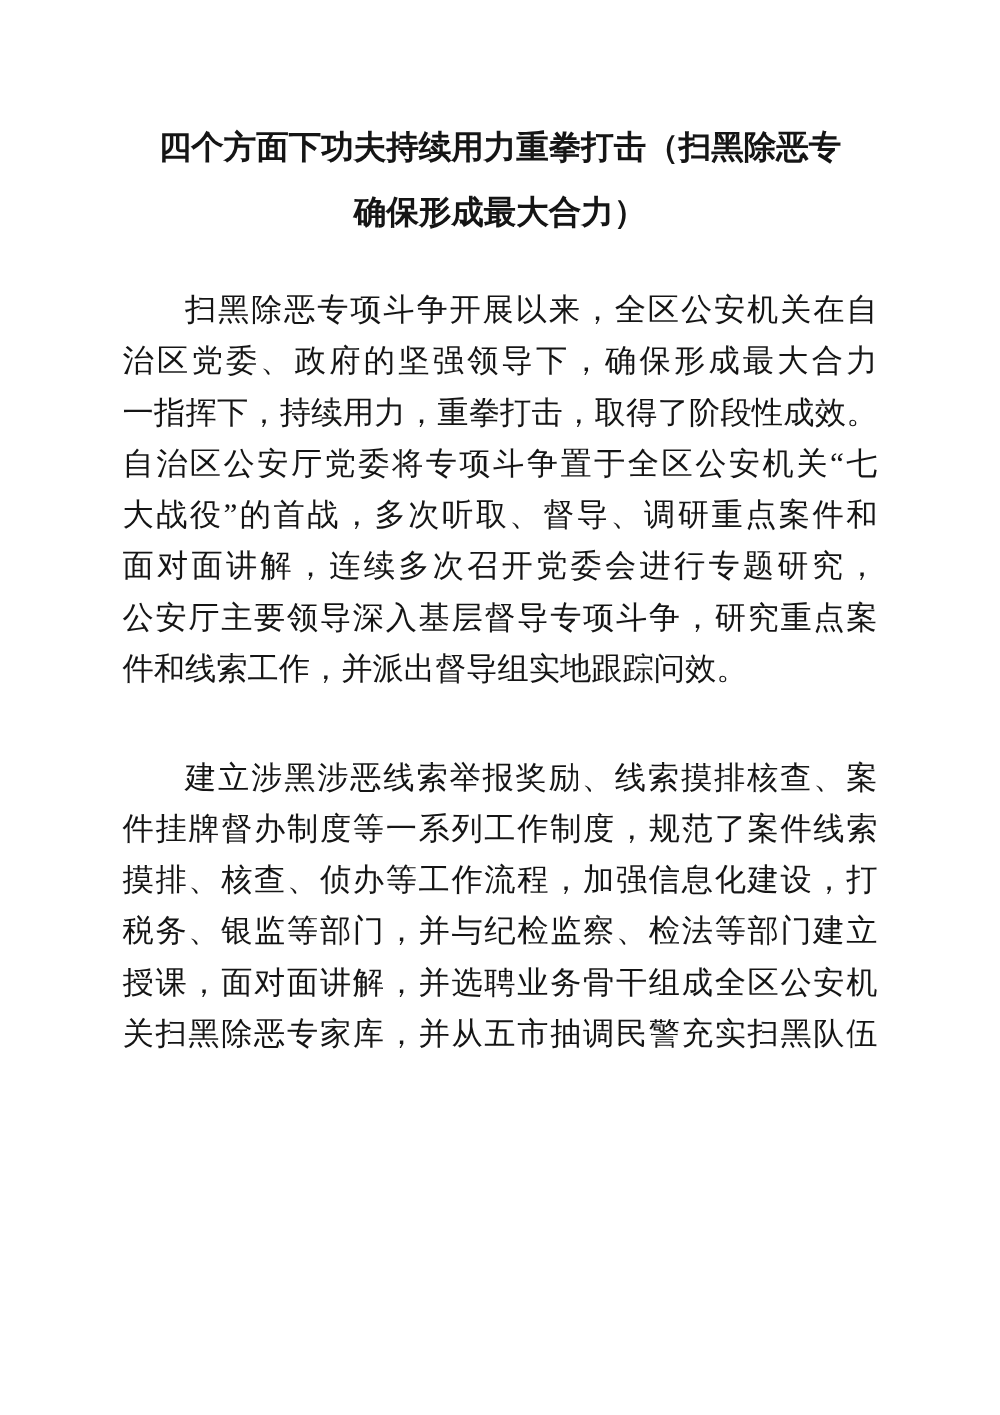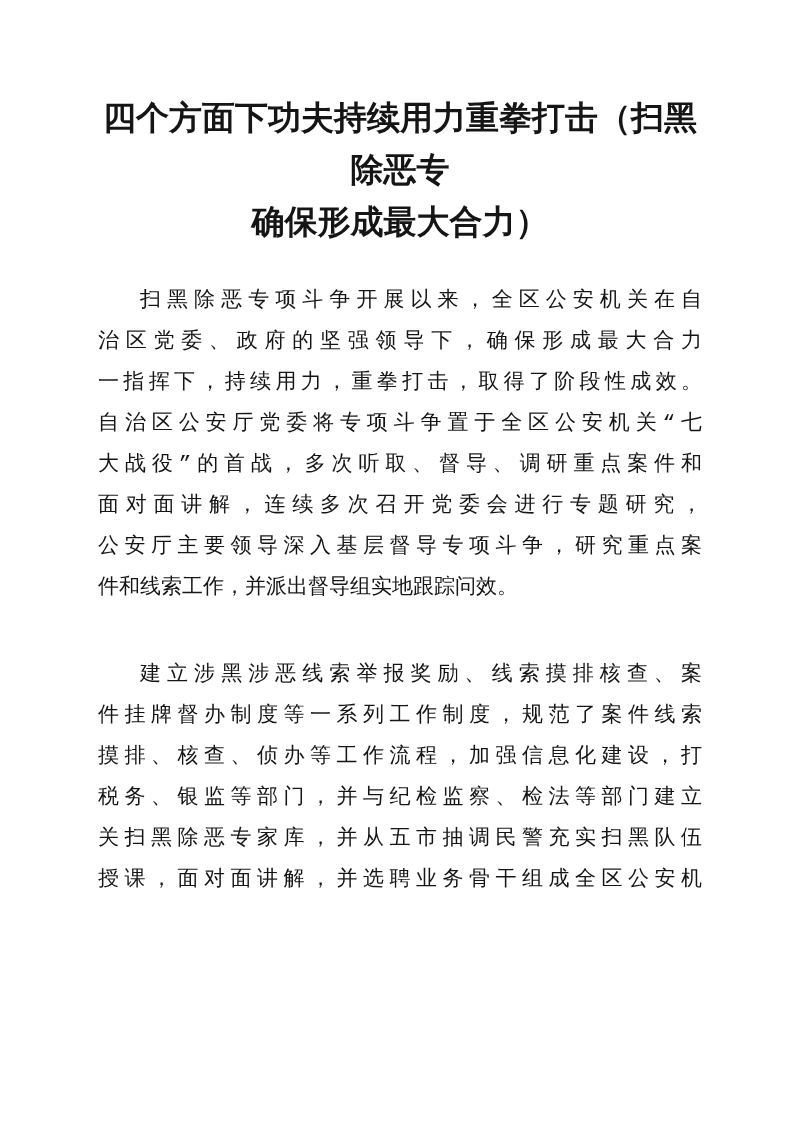--- a/index.html
+++ b/index.html
@@ -24,30 +24,29 @@
     font-size: 48px;
     letter-spacing: 2px;
     color: #dfdfdf;
     z-index: 0;
     white-space: nowrap;
     user-select: none;
   }
   .content { position: relative; z-index: 1; }
   .doc-title {
     margin: 0 0 32px 0;
-    font-size: 33px;
+    font-size: 26px;
     font-weight: bold;
     line-height: 52px;
   }
   .doc-title .line { text-align: center; }
   .paragraph {
-    font-size: 21px;
+    font-size: 25px;
     line-height: 41px;
     margin: 0;
-    font-family: Liberation Mono, monospace;
   }
   .paragraph + .paragraph { margin-top: 46px; }
   .paragraph .line {
     text-align: justify;
     text-align-last: justify;
   }
   .paragraph .line.first { text-indent: 2em; }
   .paragraph .line.last { text-align-last: left; }
 </style>
 </head>
@@ -70,18 +69,18 @@
           <div class="line">大战役”的首战，多次听取、督导、调研重点案件和</div>
           <div class="line">面对面讲解，连续多次召开党委会进行专题研究，</div>
           <div class="line">公安厅主要领导深入基层督导专项斗争，研究重点案</div>
           <div class="line last">件和线索工作，并派出督导组实地跟踪问效。</div>
         </div>
         <div class="paragraph">
           <div class="line first">建立涉黑涉恶线索举报奖励、线索摸排核查、案</div>
           <div class="line">件挂牌督办制度等一系列工作制度，规范了案件线索</div>
           <div class="line">摸排、核查、侦办等工作流程，加强信息化建设，打</div>
           <div class="line">税务、银监等部门，并与纪检监察、检法等部门建立</div>
+          <div class="line">授课，面对面讲解，并选聘业务骨干组成全区公安机</div>
           <div class="line">关扫黑除恶专家库，并从五市抽调民警充实扫黑队伍</div>
-          <div class="line">授课，面对面讲解，并选聘业务骨干组成全区公安机</div>
         </div>
       </div>
   </div>
 </div>
 
 </body></html>

